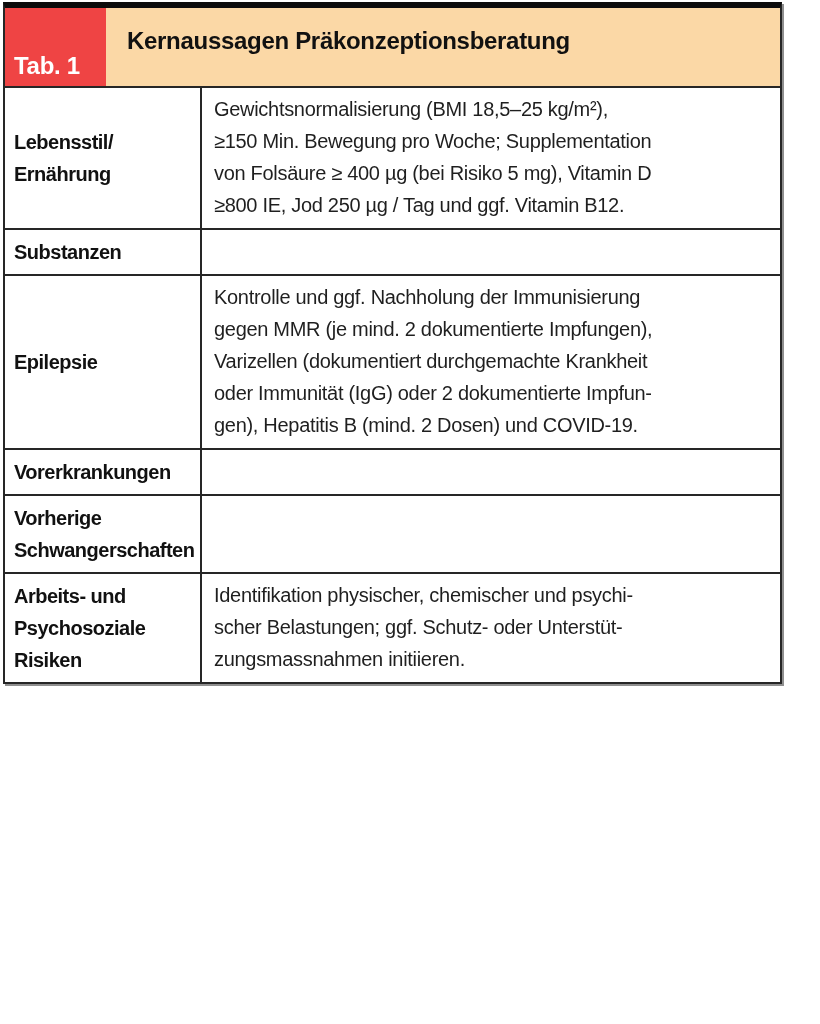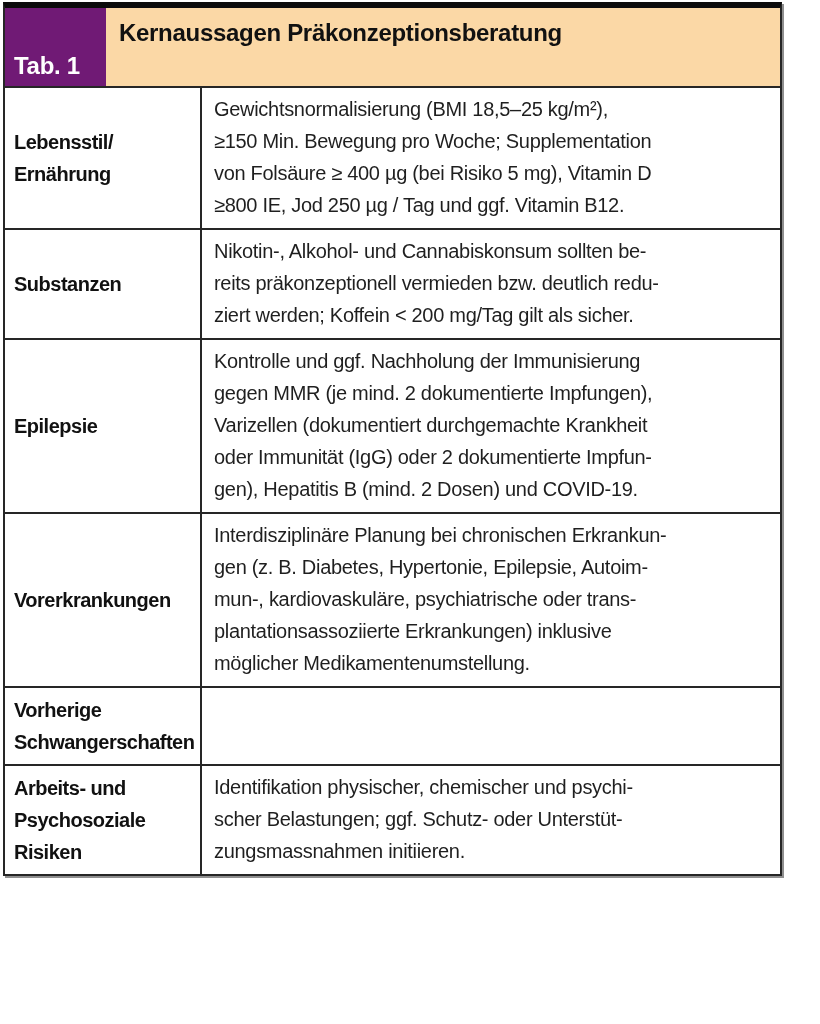--- a/index.html
+++ b/index.html
@@ -25,39 +25,39 @@
   }
   
   .tbl-head {
     display: flex;
     align-items: stretch;
     height: 78px;
     background: #fbd8a6;
   }
   .tab-badge {
     width: 101px;
-    background: #701a75;
+    background: #ef4444;
     display: flex;
     align-items: flex-end;
     box-sizing: border-box;
     padding: 0 0 6px 9px;
   }
   .tab-badge span {
     color: #ffffff;
     font-weight: bold;
     font-size: 24px;
     letter-spacing: -0.3px;
   }
   .title-cell {
     flex: 1;
     box-sizing: border-box;
     padding: 11px 8px 0 13px;
   }
   .title-cell h2 {
-    margin: 0;
+    margin: 8px;
     font-size: 24px;
     font-weight: bold;
     letter-spacing: -0.3px;
     color: #111111;
   }
   
   .row {
     display: flex;
     align-items: stretch;
     border-top: 2px solid #262626;
@@ -106,41 +106,33 @@
       <div class="term">Lebensstil/
 Ernährung</div>
       <div class="desc">Gewichtsnormalisierung (BMI 18,5–25 kg/m²),
 ≥150 Min. Bewegung pro Woche; Supplementation
 von Folsäure ≥ 400 µg (bei Risiko 5 mg), Vitamin D
 ≥800 IE, Jod 250 µg / Tag und ggf. Vitamin B12.</div>
     </div>
 
     <div class="row">
       <div class="term">Substanzen</div>
-      <div class="desc">Nikotin-, Alkohol- und Cannabiskonsum sollten be-
-reits präkonzeptionell vermieden bzw. deutlich redu-
-ziert werden; Koffein &lt; 200 mg/Tag gilt als sicher.</div>
     </div>
 
     <div class="row">
       <div class="term">Epilepsie</div>
       <div class="desc">Kontrolle und ggf. Nachholung der Immunisierung
 gegen MMR (je mind. 2 dokumentierte Impfungen),
 Varizellen (dokumentiert durchgemachte Krankheit
 oder Immunität (IgG) oder 2 dokumentierte Impfun-
 gen), Hepatitis B (mind. 2 Dosen) und COVID-19.</div>
     </div>
 
     <div class="row">
       <div class="term">Vorerkrankungen</div>
-      <div class="desc">Interdisziplinäre Planung bei chronischen Erkrankun-
-gen (z. B. Diabetes, Hypertonie, Epilepsie, Autoim-
-mun-, kardiovaskuläre, psychiatrische oder trans-
-plantationsassoziierte Erkrankungen) inklusive
-möglicher Medikamentenumstellung.</div>
     </div>
 
     <div class="row">
       <div class="term">Vorherige
 Schwangerschaften</div>
     </div>
 
 
     <div class="row">
       <div class="term">Arbeits- und

